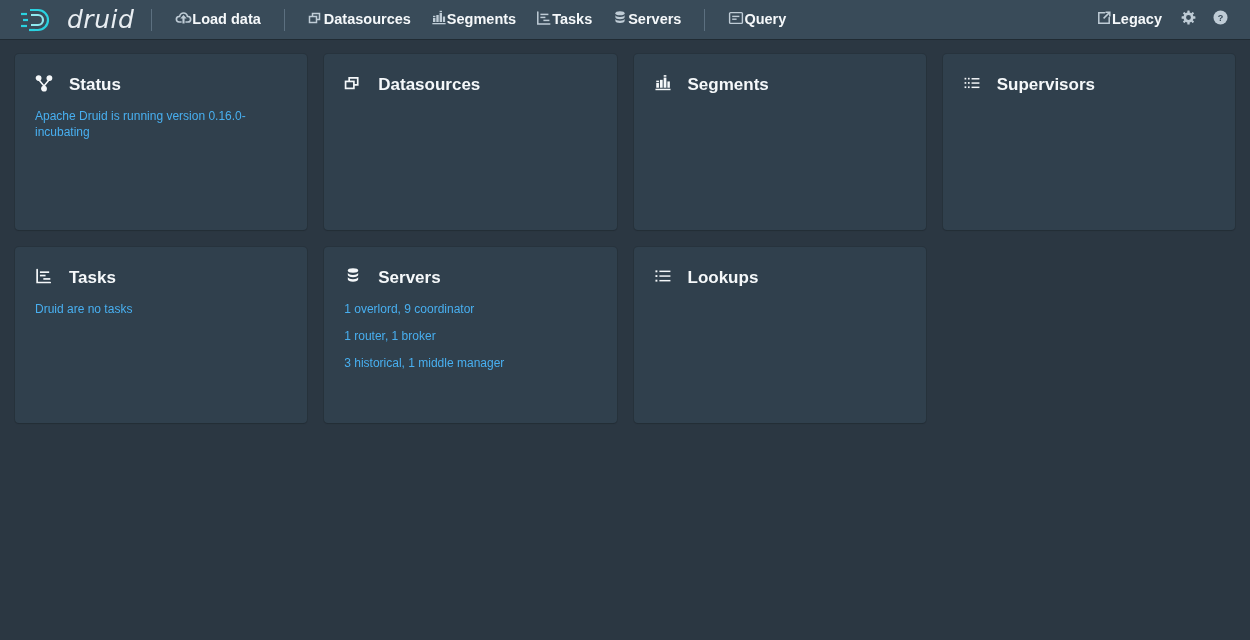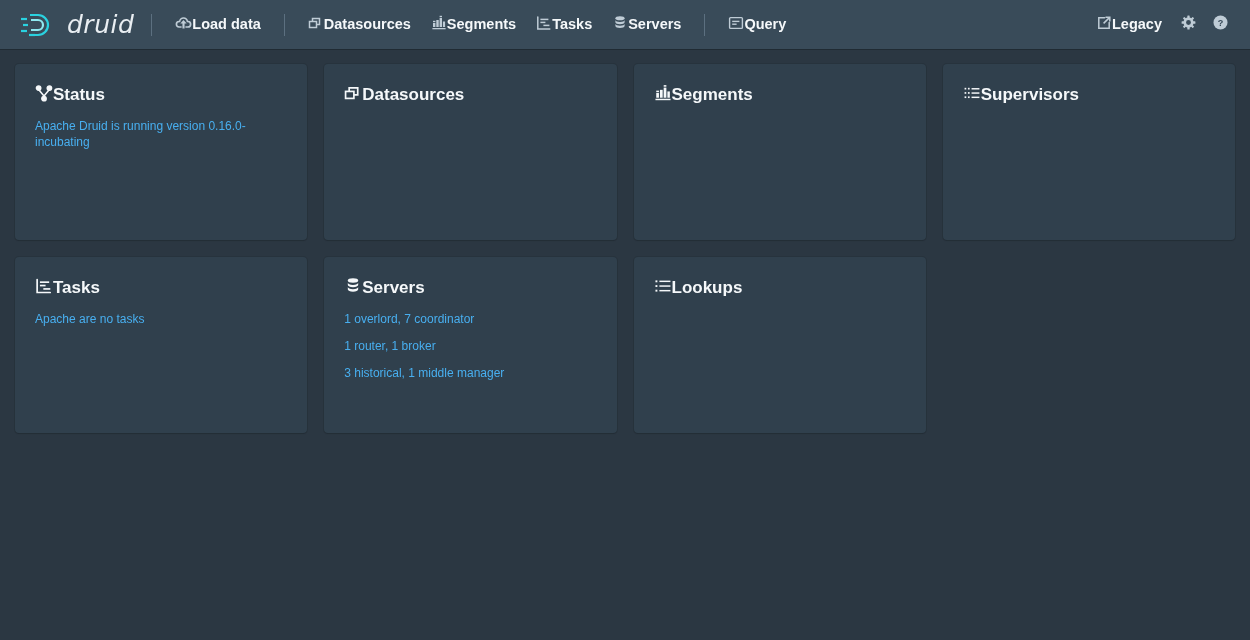--- a/index.html
+++ b/index.html
@@ -12,21 +12,21 @@
 
   body {
     background: #2b3742;
     font-family: "Liberation Sans", sans-serif;
     color: #f5f8fa;
     -webkit-font-smoothing: antialiased;
   }
 
   
   .header {
-    height: 50px;
+    height: 40px;
     background: #394b59;
     border-bottom: 1px solid #202b33;
     display: flex;
     align-items: center;
     padding: 0 14px 0 18px;
     position: relative;
   }
 
   .logo-wrap {
     display: flex;
@@ -101,21 +101,21 @@
     border-radius: 4px;
     padding: 20px;
     min-height: 176px;
     cursor: pointer;
     box-shadow: 0 0 0 1px rgba(16,22,26,0.12), 0 1px 1px rgba(16,22,26,0.18);
   }
 
   .card-head {
     display: flex;
     align-items: center;
-    gap: 0;
+    gap: 16px;
     margin-bottom: 13px;
   }
 
   .card-title {
     font-size: 17px;
     font-weight: bold;
     color: #f5f8fa;
     line-height: 1.1;
   }
 
@@ -324,35 +324,35 @@
       <span class="icon">
         <svg width="18" height="18" viewBox="0 0 16 16" fill="none" stroke="#f5f8fa" stroke-width="1.5">
           <path d="M1.9 2.2v11.6h11.6" stroke-linecap="round"></path>
           <line x1="4.4" y1="4.6" x2="12.6" y2="4.6"></line>
           <line x1="4.4" y1="7.6" x2="9.4" y2="7.6"></line>
           <line x1="7.4" y1="10.6" x2="13.6" y2="10.6"></line>
         </svg>
       </span>
       <span class="card-title">Tasks</span>
     </div>
-    <div class="card-line">Apache are no tasks</div>
+    <div class="card-line">Druid are no tasks</div>
   </div>
 
   <div class="card">
     <div class="card-head">
       <span class="icon">
         <svg width="18" height="18" viewBox="0 0 16 16" fill="#f5f8fa">
           <ellipse cx="8" cy="3.2" rx="4.6" ry="2"></ellipse>
           <path d="M3.4 5v2.2c0 1.1 2 2 4.6 2s4.6-.9 4.6-2V5c0 1.1-2 2-4.6 2s-4.6-.9-4.6-2z"></path>
           <path d="M3.4 8.8V11c0 1.1 2 2 4.6 2s4.6-.9 4.6-2V8.8c0 1.1-2 2-4.6 2s-4.6-.9-4.6-2z"></path>
         </svg>
       </span>
       <span class="card-title">Servers</span>
     </div>
-    <div class="card-line">1 overlord, 7 coordinator</div>
+    <div class="card-line">1 overlord, 9 coordinator</div>
     <div class="card-line">1 router, 1 broker</div>
     <div class="card-line">3 historical, 1 middle manager</div>
   </div>
 
   <div class="card">
     <div class="card-head">
       <span class="icon">
         <svg width="18" height="18" viewBox="0 0 16 16" fill="#f5f8fa">
           <rect x="1.3" y="3" width="1.7" height="1.7"></rect>
           <rect x="1.3" y="7.2" width="1.7" height="1.7"></rect>

